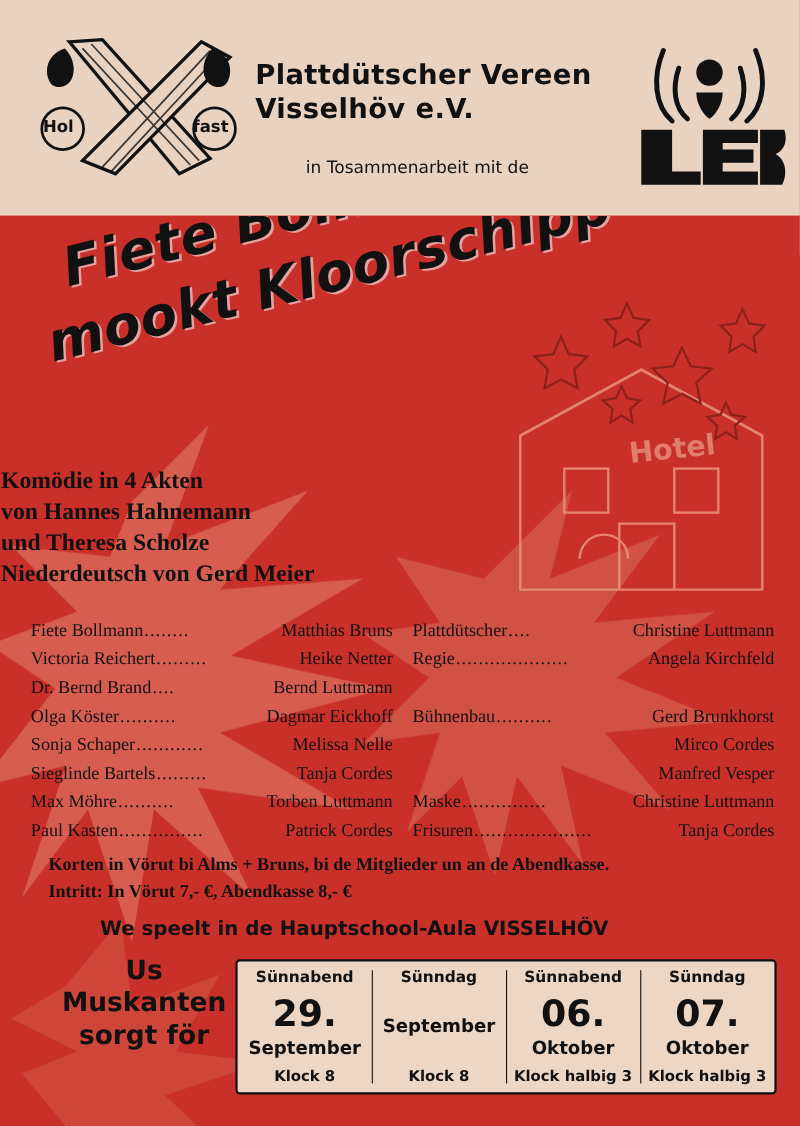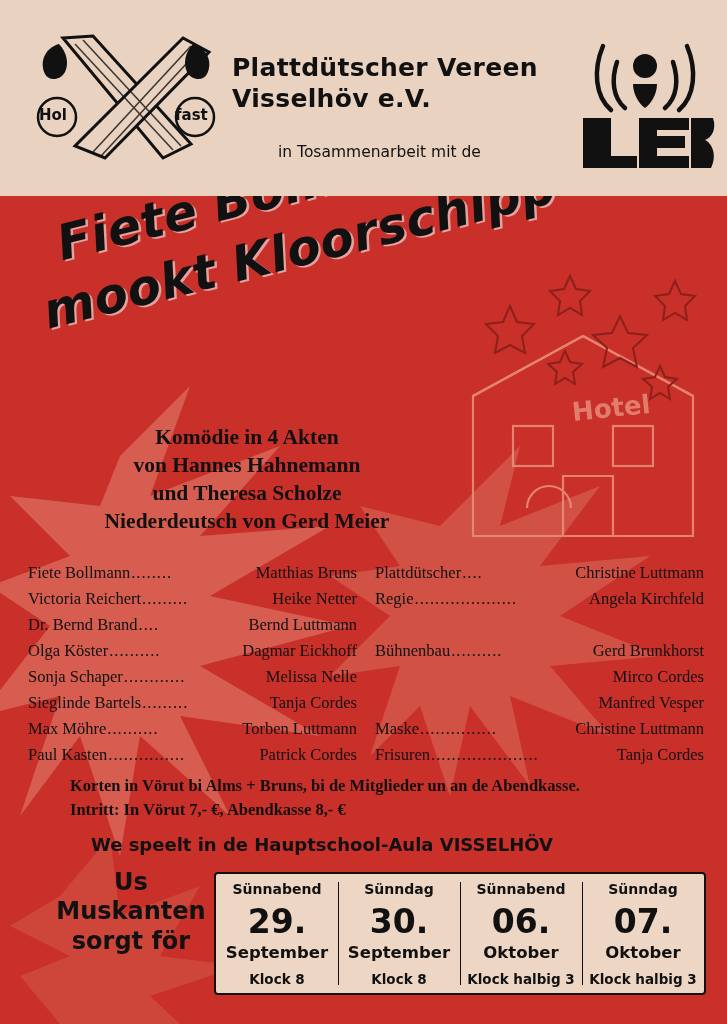--- a/index.html
+++ b/index.html
@@ -60,22 +60,22 @@
     font-size: 49px; color: #111;
     letter-spacing: .5px;
     text-shadow: 2px 2px 0 rgba(255,255,255,.55);
     white-space: nowrap;
   }
   .title-line.l1 { margin-left: 30px; }
   .title-line.l2 { margin-top: 6px; margin-left: 0px; }
 
   
   .subtitle {
-    position: absolute; left: 12px; top: 228px; width: 470px;
-    text-align: center;
+    position: absolute; left: 1px; top: 228px; width: 470px;
+    text-align: left;
   }
   .subtitle div {
     font-family: "Liberation Serif", serif;
     font-weight: bold; font-size: 21.5px; color: #111;
     line-height: 1.30;
   }
 
   
   .cast {
     position: absolute; left: 28px; top: 364px; width: 676px;
@@ -95,21 +95,21 @@
   }
   .cast-row .actor { font-weight: normal; }
   .cast-row.empty { height: 26px; }
 
   
   .tickets {
     position: absolute; left: 44px; top: 578px; width: 660px;
   }
   .tickets div {
     font-family: "Liberation Serif", serif;
-    font-weight: bold; font-size: 16.5px; color: #111; line-height: 1.45; margin-left: 26px;
+    font-weight: bold; font-size: 16.5px; color: #111; line-height: 1.45;
   }
   .venue {
     position: absolute; left: 0; top: 638px; width: 644px; text-align: center;
     font-family: "DejaVu Sans", sans-serif;
     font-weight: bold; font-size: 18px; color: #111;
   }
 
   
   .musicians {
     position: absolute; left: 46px; top: 672px; width: 170px; text-align: center;
@@ -360,21 +360,20 @@
 
     <div class="datebox">
       <div class="date-cell">
         <div class="date-dow">Sünnabend</div>
         <div class="date-num">29.</div>
         <div class="date-mon">September</div>
         <div class="date-time">Klock 8</div>
       </div>
       <div class="date-cell">
         <div class="date-dow">Sünndag</div>
-        <div class="date-num">30.</div>
         <div class="date-mon">September</div>
         <div class="date-time">Klock 8</div>
       </div>
       <div class="date-cell">
         <div class="date-dow">Sünnabend</div>
         <div class="date-num">06.</div>
         <div class="date-mon">Oktober</div>
         <div class="date-time">Klock halbig 3</div>
       </div>
       <div class="date-cell">

